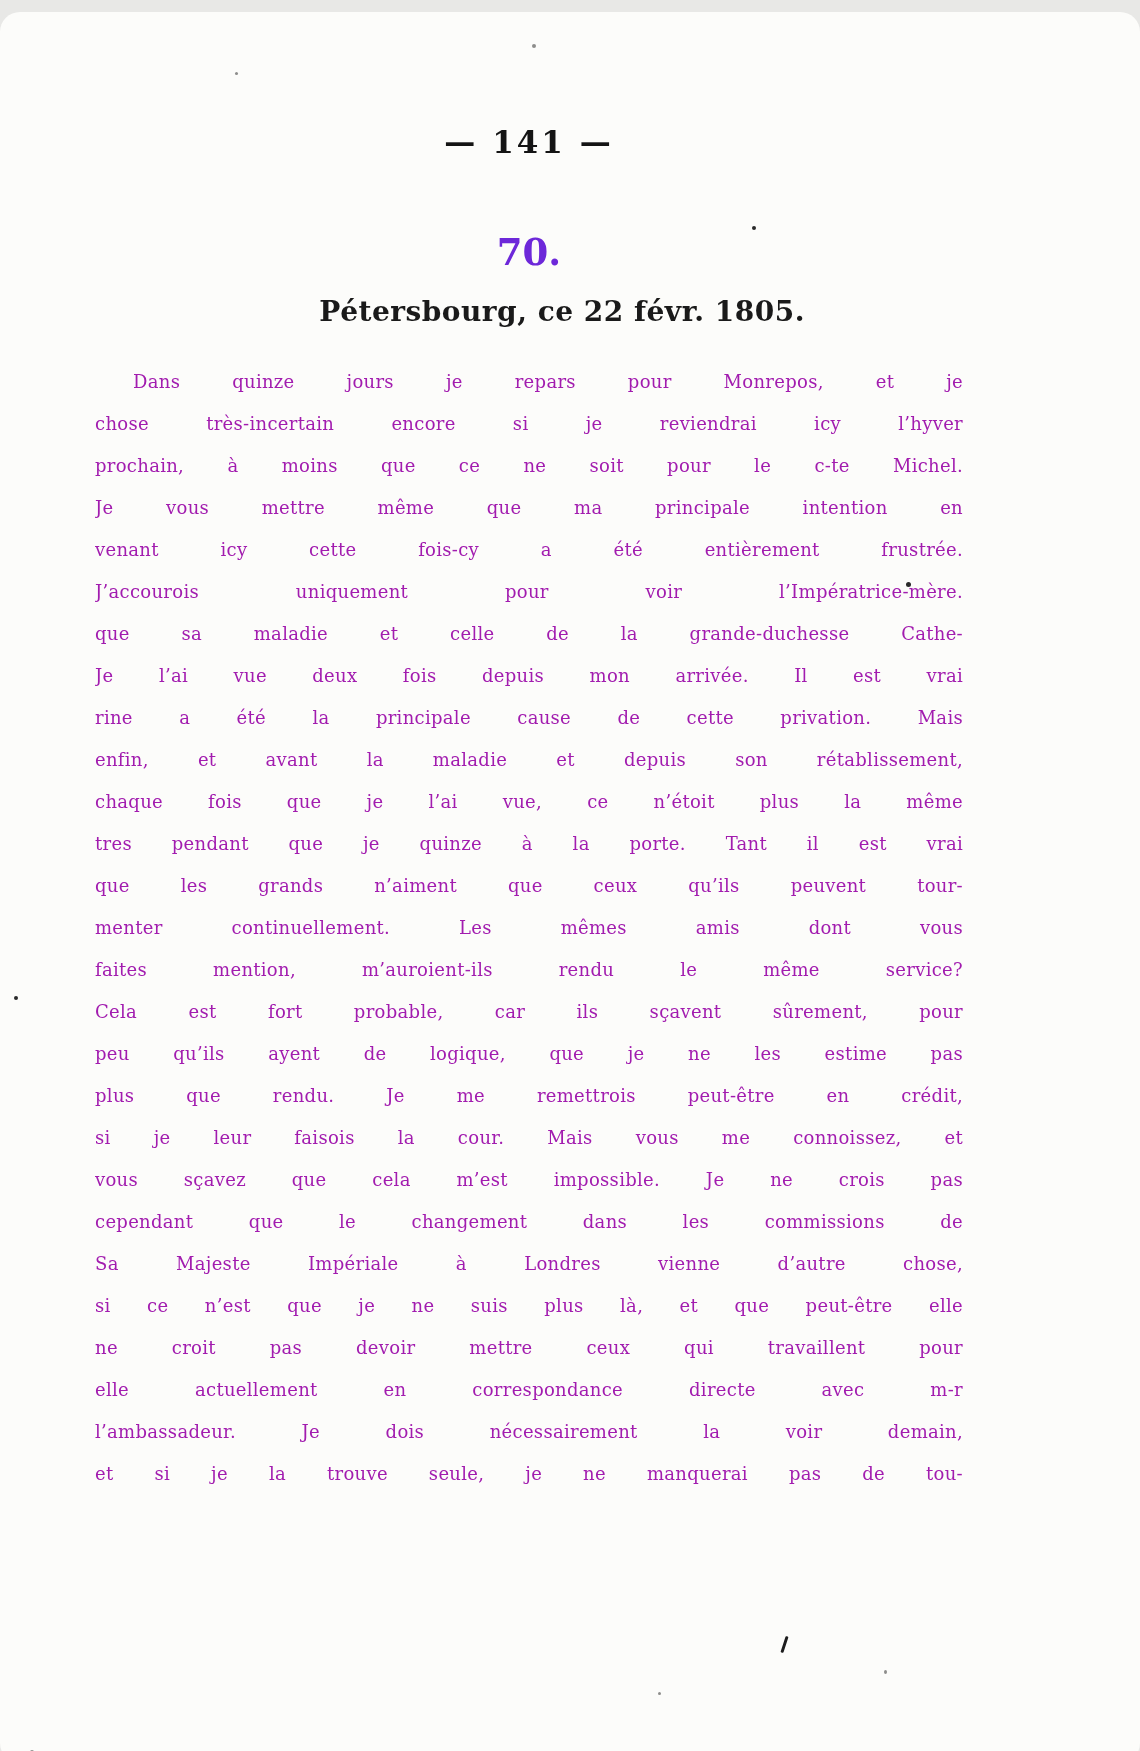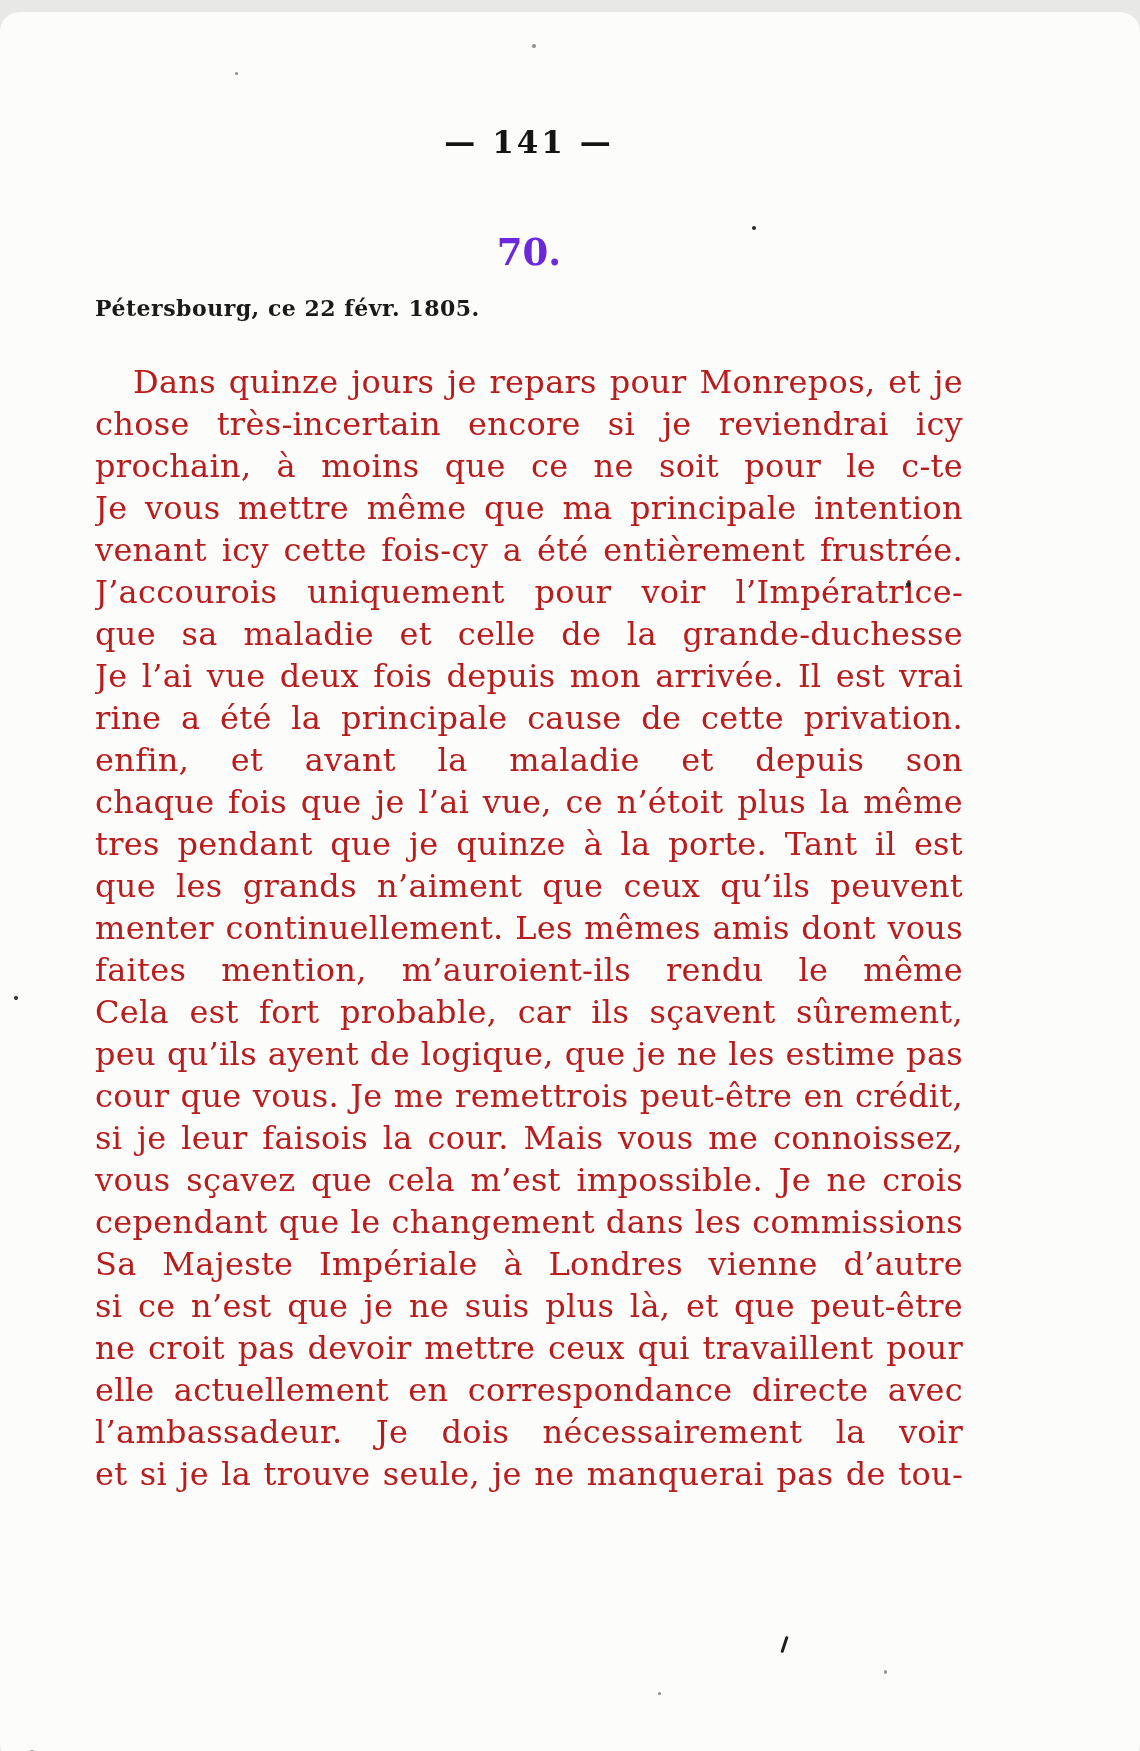--- a/index.html
+++ b/index.html
@@ -39,33 +39,34 @@
     font-weight: bold;
     color: #6d28d9;
   }
   .dateline {
     position: absolute;
     top: 283px;
     left: 95px;
     width: 868px;
     padding-right: 158px;
     box-sizing: border-box;
-    font-size: 22px;
+    text-align: right;
+    font-size: 28px;
     font-weight: bold;
     letter-spacing: 0.5px;
     color: #1a1a1a;
   }
   .body-text {
     position: absolute;
     top: 349px;
     left: 95px;
     width: 868px;
-    font-size: 32px;
+    font-size: 18px;
     letter-spacing: 0.3px;
-    color: #b91c1c;
+    color: #a21caf;
   }
   .body-line {
     height: 42px;
     line-height: 42px;
     text-align: justify;
     overflow: hidden;
     white-space: normal;
   }
   .body-line::after {
     content: "";
@@ -114,21 +115,21 @@
       <div class="body-line">Je l’ai vue deux fois depuis mon arrivée. Il est vrai</div>
       <div class="body-line">rine a été la principale cause de cette privation. Mais</div>
       <div class="body-line">enfin, et avant la maladie et depuis son rétablissement,</div>
       <div class="body-line">chaque fois que je l’ai vue, ce n’étoit plus la même</div>
       <div class="body-line">tres pendant que je quinze à la porte. Tant il est vrai</div>
       <div class="body-line">que les grands n’aiment que ceux qu’ils peuvent tour-</div>
       <div class="body-line">menter continuellement. Les mêmes amis dont vous</div>
       <div class="body-line">faites mention, m’auroient-ils rendu le même service?</div>
       <div class="body-line">Cela est fort probable, car ils sçavent sûrement, pour</div>
       <div class="body-line">peu qu’ils ayent de logique, que je ne les estime pas</div>
-      <div class="body-line">cour que vous. Je me remettrois peut-être en crédit,</div>
+      <div class="body-line">plus que rendu. Je me remettrois peut-être en crédit,</div>
       <div class="body-line">si je leur faisois la cour. Mais vous me connoissez, et</div>
       <div class="body-line">vous sçavez que cela m’est impossible. Je ne crois pas</div>
       <div class="body-line">cependant que le changement dans les commissions de</div>
       <div class="body-line">Sa Majeste Impériale à Londres vienne d’autre chose,</div>
       <div class="body-line">si ce n’est que je ne suis plus là, et que peut-être elle</div>
       <div class="body-line">ne croit pas devoir mettre ceux qui travaillent pour</div>
       <div class="body-line">elle actuellement en correspondance directe avec m-r</div>
       <div class="body-line">l’ambassadeur. Je dois nécessairement la voir demain,</div>
       <div class="body-line">et si je la trouve seule, je ne manquerai pas de tou-</div>
     </div>

